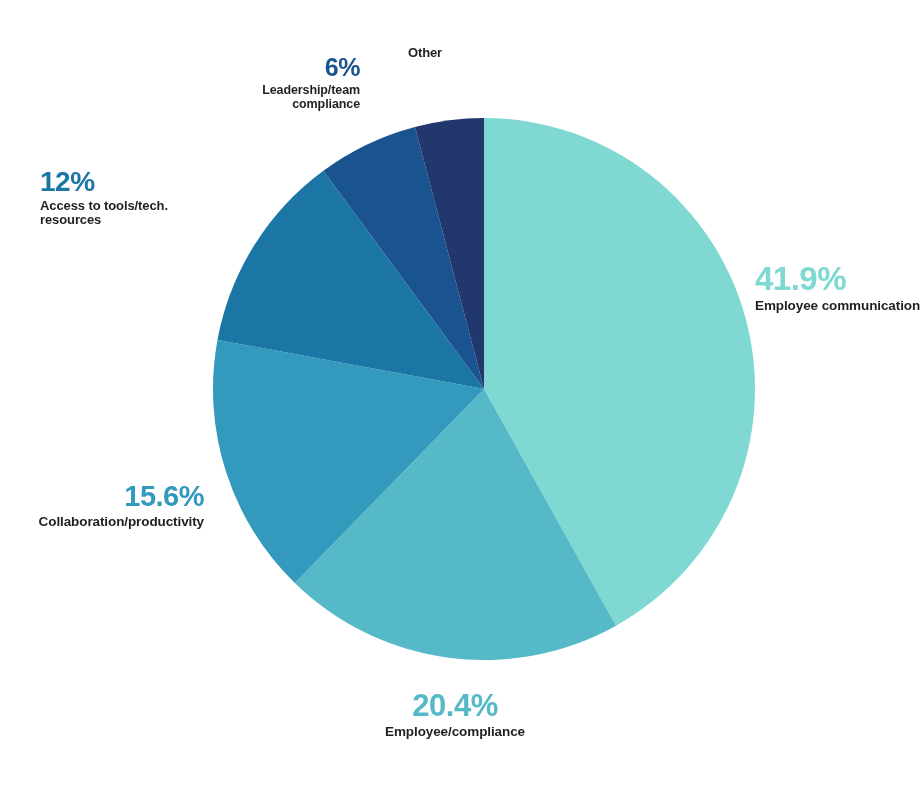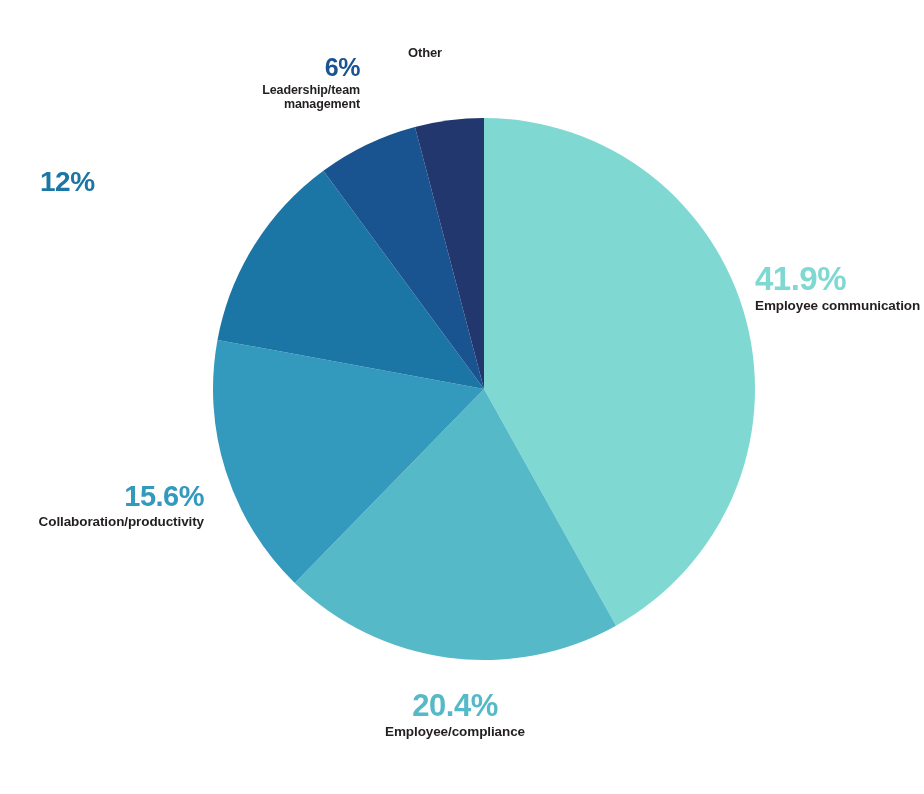--- a/index.html
+++ b/index.html
@@ -135,25 +135,27 @@
     <span class="desc">Employee/compliance</span>
   </div>
 
   <div class="callout callout-collaboration">
     <span class="pct" style="color: rgb(51, 153, 189);">15.6%</span>
     <span class="desc">Collaboration/productivity</span>
   </div>
 
   <div class="callout callout-access">
     <span class="pct" style="color: rgb(28, 118, 165);">12%</span>
+    <span class="desc">Access to tools/tech.
+resources</span>
   </div>
 
   <div class="callout callout-leadership">
     <span class="pct" style="color: rgb(26, 84, 144);">6%</span>
     <span class="desc">Leadership/team
-management</span>
+compliance</span>
   </div>
 
   <div class="callout callout-other">
     <span class="desc">Other</span>
   </div>
 
 </div>
 
 </body></html>

